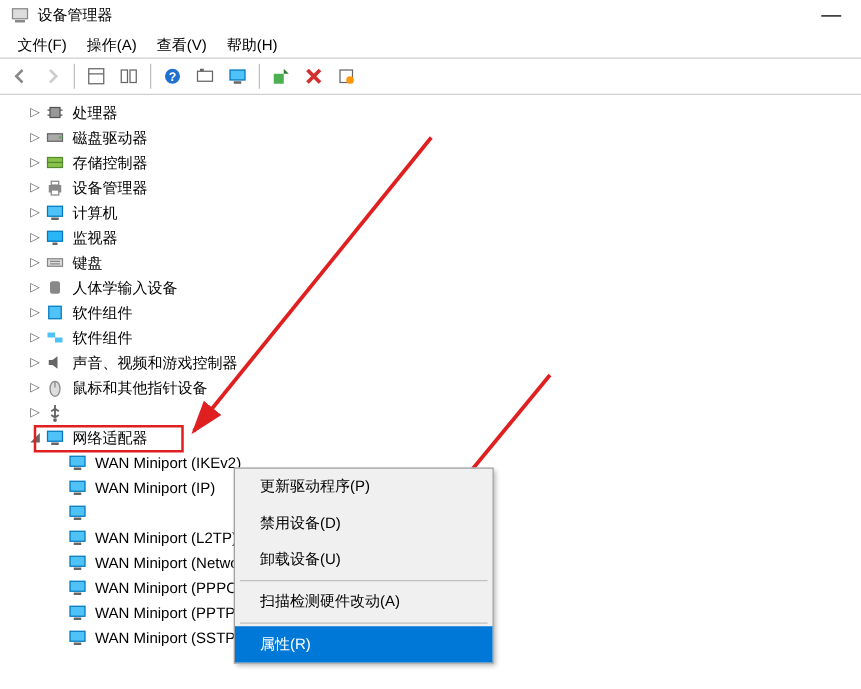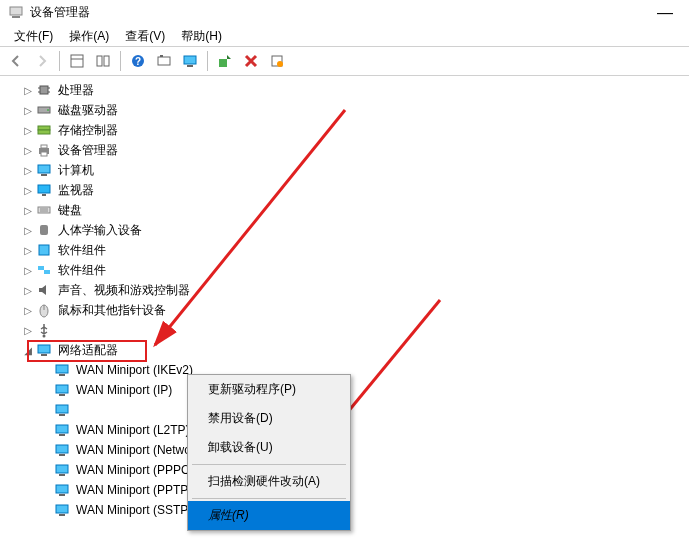--- a/index.html
+++ b/index.html
@@ -22,23 +22,23 @@
     .tree-arrow { width: 16px; text-align: center; color: #666; font-size: 10px; cursor: pointer; }
     .tree-icon { width: 16px; height: 16px; margin-right: 4px; display: inline-flex; align-items: center; justify-content: center; }
     .tree-label { padding: 1px 2px; }
     .selected { background: #cde8ff; }
     
     .indent-1 { padding-left: 18px; }
     .indent-2 { padding-left: 52px; }
     
     .redbox { border: 2px solid #e02020; position: absolute; pointer-events: none; z-index: 5; }
     
-    .ctx-menu { position: absolute; background: #f0f0f0; border: 1px solid #a0a0a0; box-shadow: 2px 2px 4px rgba(0,0,0,0.3); width: 164px; z-index: 10; }
+    .ctx-menu { position: absolute; background: #f0f0f0; border: 1px solid #a0a0a0; box-shadow: 2px 2px 4px rgba(0,0,0,0.3); width: 208px; z-index: 10; }
     .ctx-item { padding: 6px 20px; cursor: default; }
-    .ctx-item.hl { background: #0078d7; color: #000000; font-style: italic; }
+    .ctx-item.hl { background: #0078d7; color: #ffffff; }
     .ctx-sep { height: 1px; background: #c0c0c0; margin: 2px 4px; }
     
     .arrow-line { position: absolute; pointer-events: none; z-index: 8; }
     
     svg.icon-sm { width: 16px; height: 16px; }
   </style>
 </head>
 <body>
 
 <div class="titlebar">

